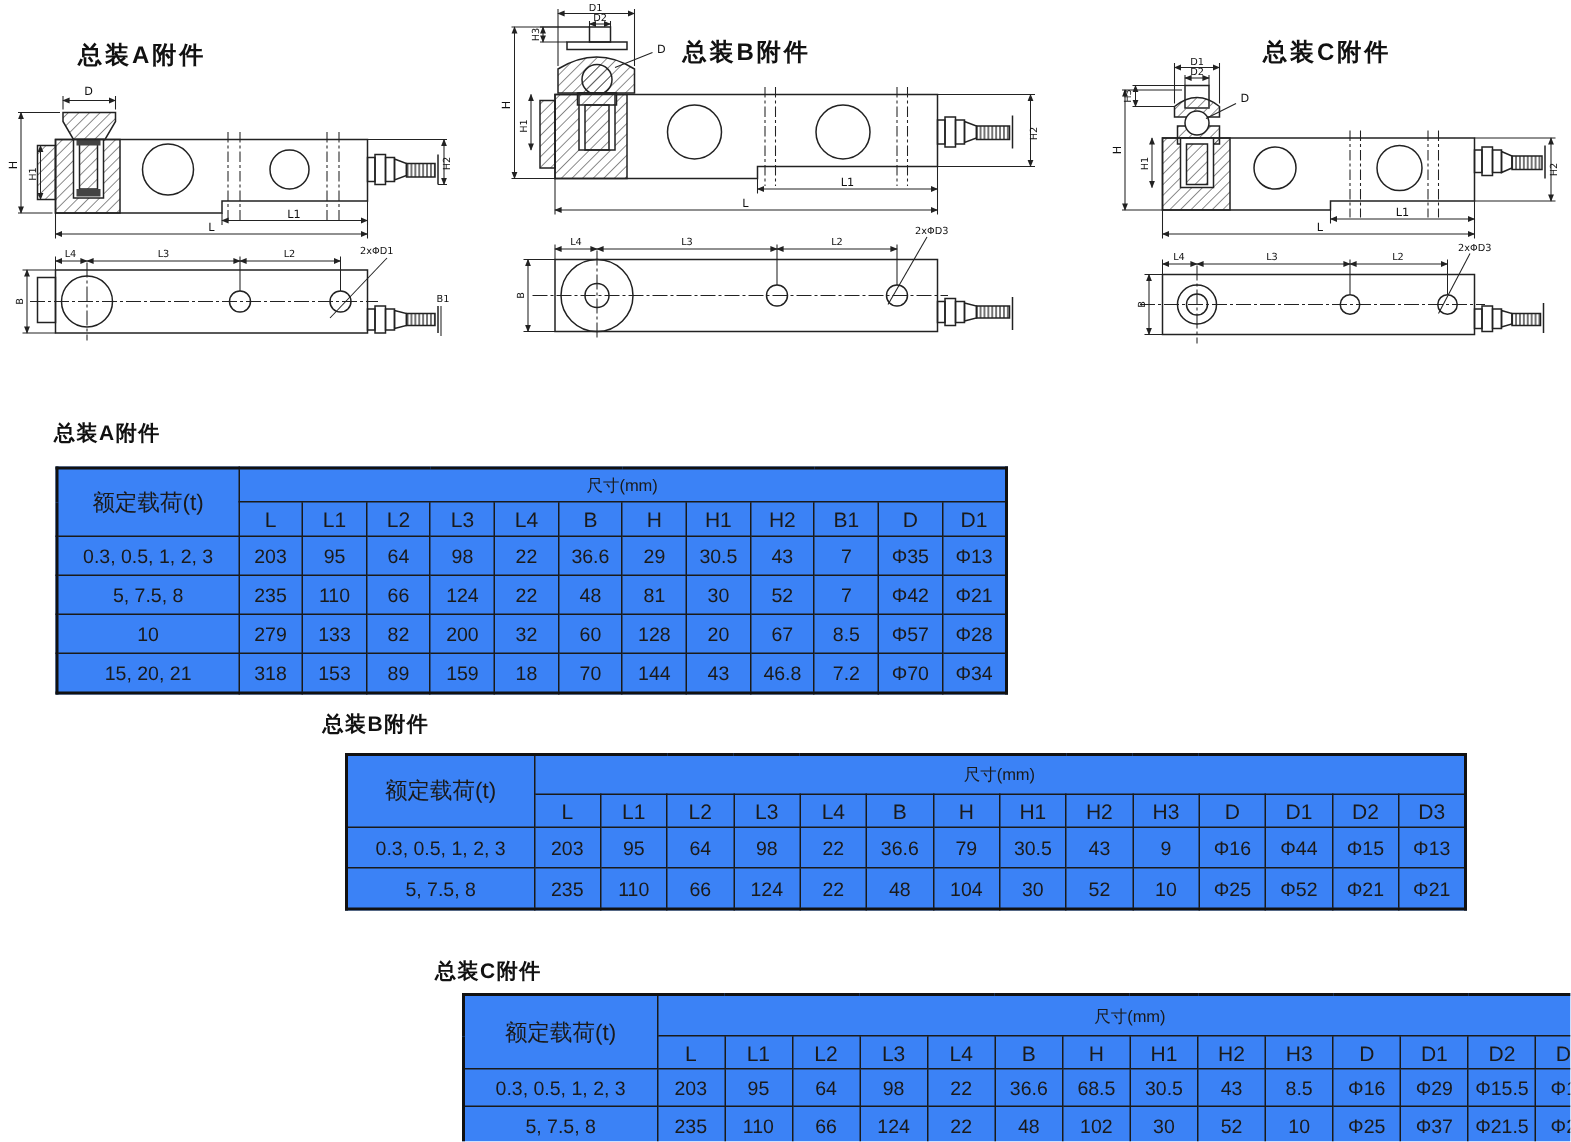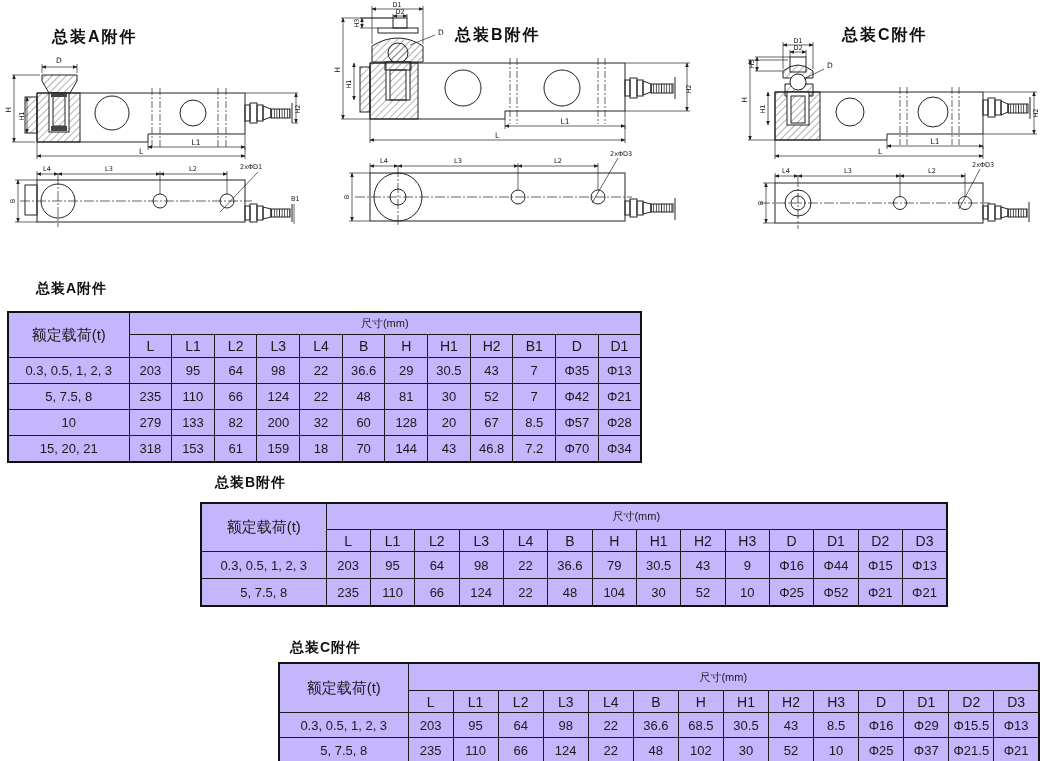--- a/index.html
+++ b/index.html
@@ -4,21 +4,21 @@
 <style>
   html,body{margin:0;padding:0;background:#fff;}
   .page{position:relative;width:1047px;height:761px;background:#ffffff;overflow:hidden;
         font-family:"Liberation Sans","DejaVu Sans",sans-serif;color:#1a1a1a;}
   .fig-title{position:absolute;font-size:16px;font-weight:bold;color:#111;letter-spacing:2px;white-space:nowrap;}
   .tbl-caption{position:absolute;font-size:14px;font-weight:bold;color:#111;letter-spacing:1px;white-space:nowrap;}
   svg.fig{position:absolute;top:0;}
   svg.fig text{font-family:"DejaVu Sans",sans-serif;fill:#111;}
   .dim{font-size:7.5px;}
   .dim2{font-size:6.5px;}
-  table.spec{position:absolute;border-collapse:collapse;table-layout:fixed;background:#c4b5fd;border:2px solid #111;}
+  table.spec{position:absolute;border-collapse:collapse;table-layout:fixed;background:#3b82f6;border:2px solid #111;margin-left:30px;}
   .spec th,.spec td{border:1px solid #1a1a1a;text-align:center;vertical-align:middle;padding:0;
         font-weight:normal;white-space:nowrap;overflow:hidden;color:#1a1a1a;}
   .spec .size-h{font-size:11px;}
   .spec .load-h{font-size:15px;}
   .spec .col-h{font-size:14px;}
   .spec td{font-size:13px;}
   .spec-a .size-h{height:21px;} .spec-a .col-h{height:22px;} .spec-a td{height:25px;}
   .spec-b .size-h{height:25px;} .spec-b .col-h{height:21px;} .spec-b td{height:26px;}
   .spec-c .size-h{height:26px;} .spec-c .col-h{height:21px;} .spec-c td{height:24px;}
 </style>
@@ -386,21 +386,21 @@
         <td>20</td>
         <td>67</td>
         <td>8.5</td>
         <td>Φ57</td>
         <td>Φ28</td>
       </tr>
       <tr>
         <td>15, 20, 21</td>
         <td>318</td>
         <td>153</td>
-        <td>61</td>
+        <td>89</td>
         <td>159</td>
         <td>18</td>
         <td>70</td>
         <td>144</td>
         <td>43</td>
         <td>46.8</td>
         <td>7.2</td>
         <td>Φ70</td>
         <td>Φ34</td>
       </tr>

